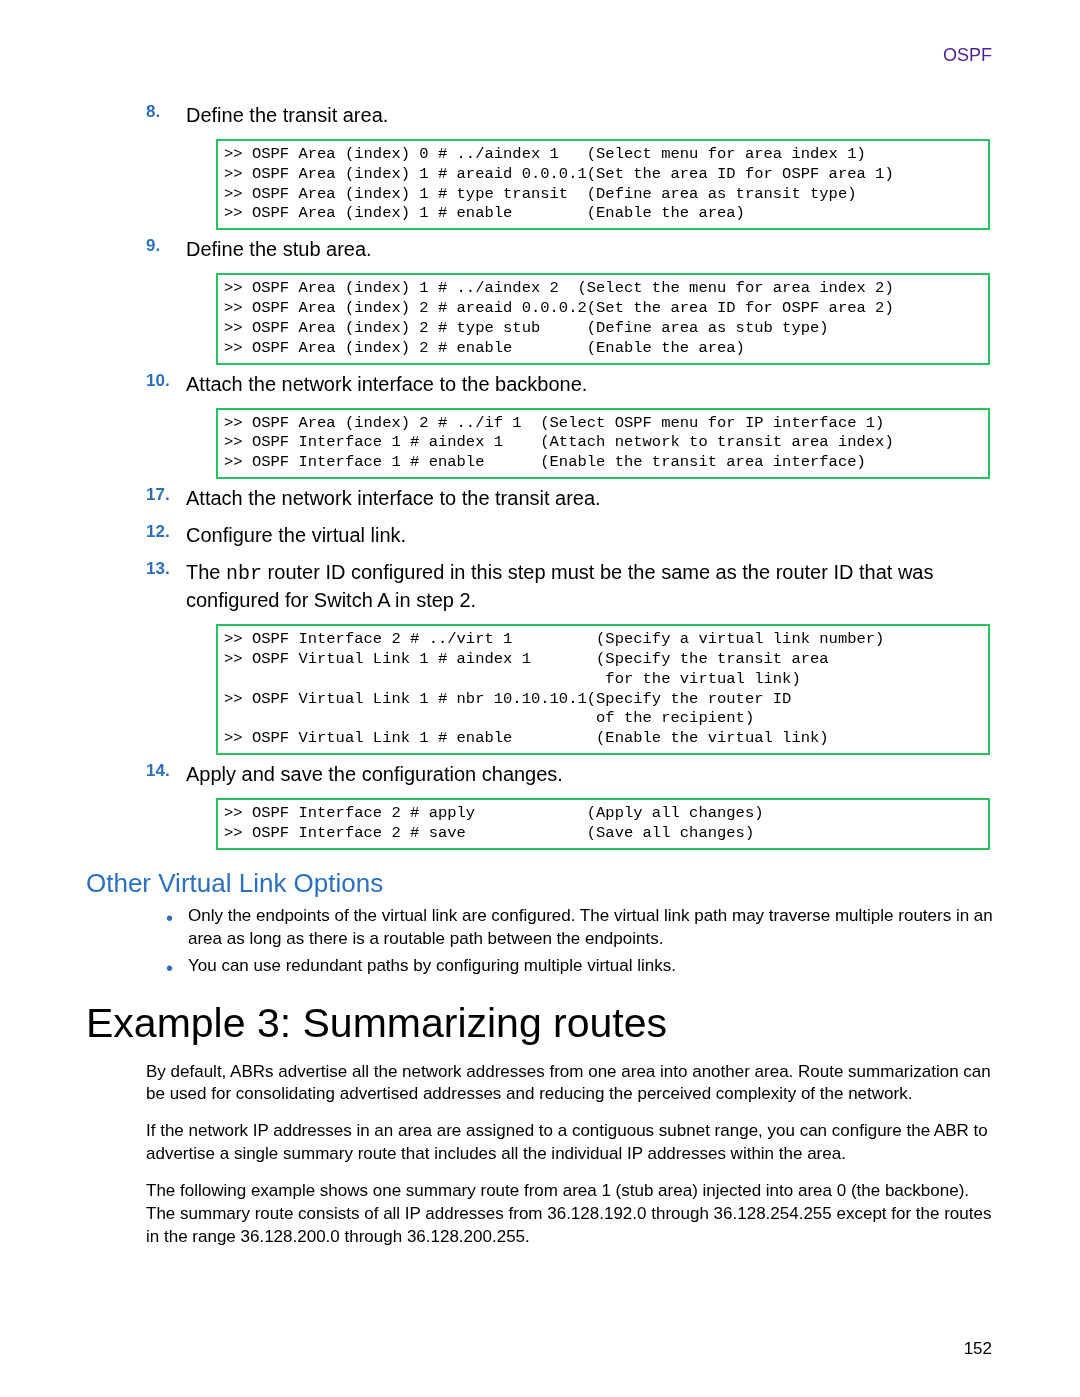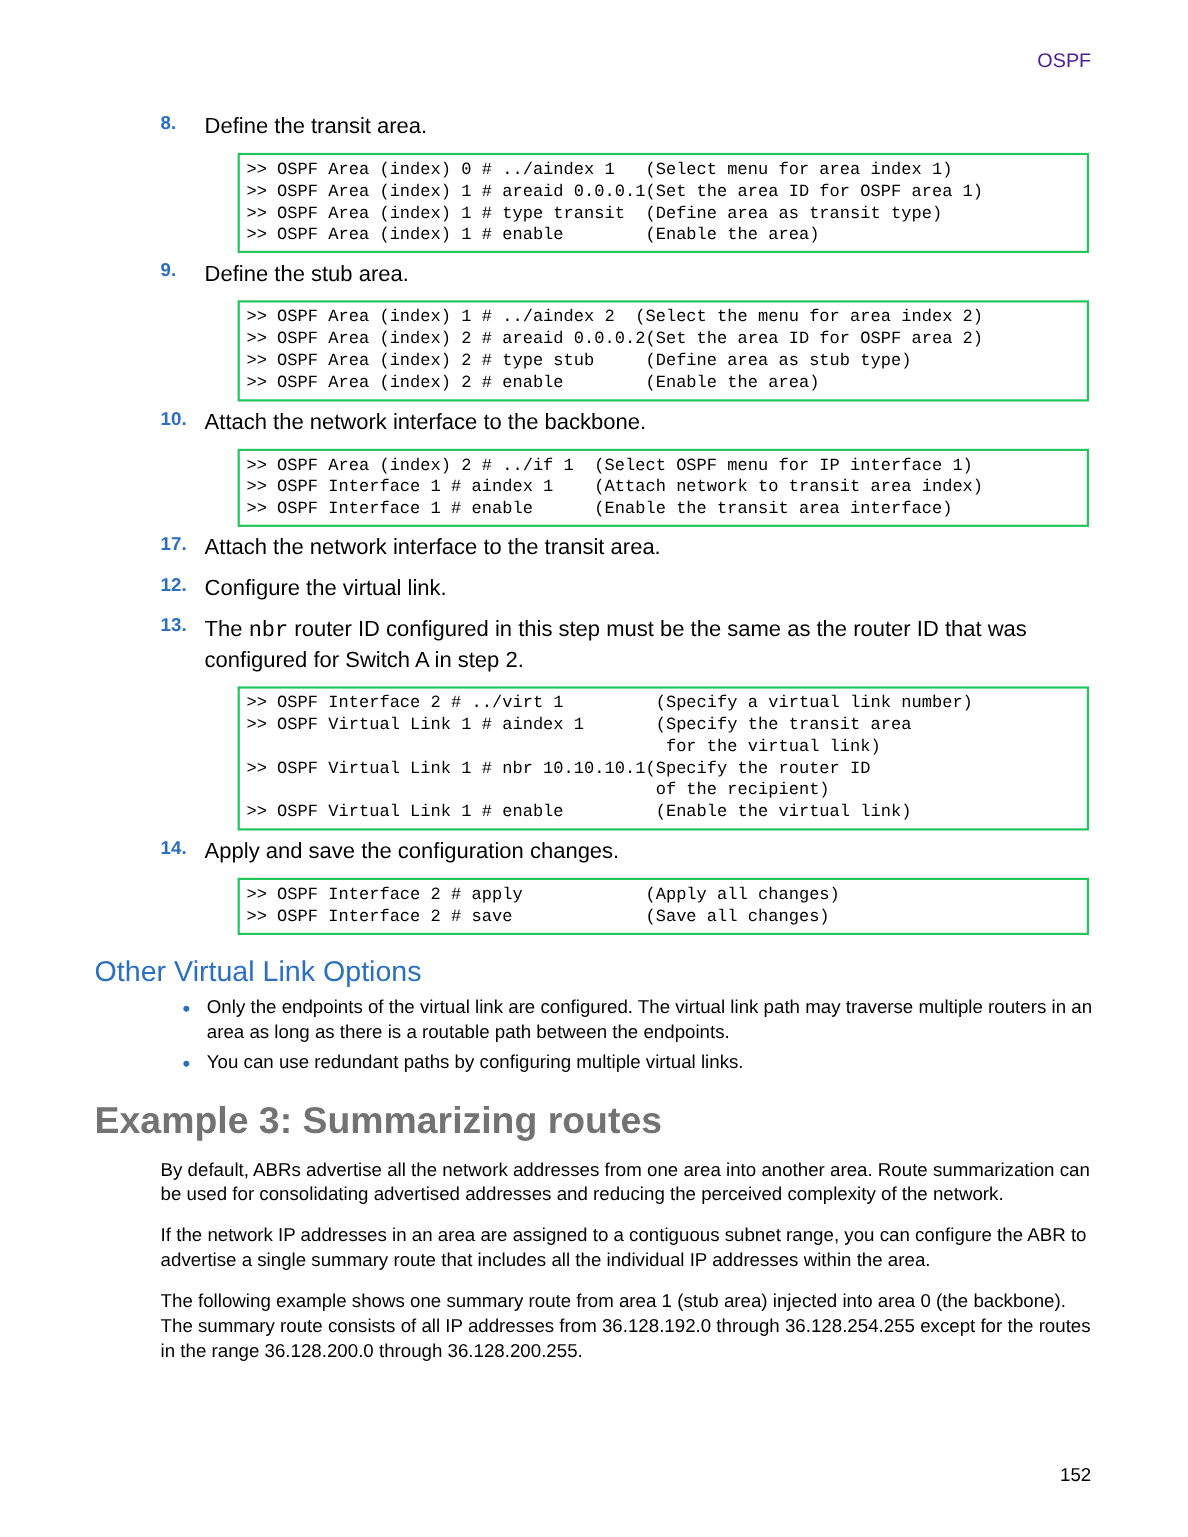--- a/index.html
+++ b/index.html
@@ -80,23 +80,23 @@
   }
   ul.bullets li:before {
     content: "•";
     position: absolute;
     left: 0;
     top: 0;
     color: #2a6fc0;
     font-size: 20px;
   }
   h2 {
-    color: #737373;
-    font-weight: bold;
-    font-size: 34px;
+    color: #000000;
+    font-weight: normal;
+    font-size: 41px;
     margin: 22px 0 14px 0;
   }
   p.body {
     font-size: 17px;
     line-height: 1.35;
     margin: 0 0 14px 60px;
   }
   .pagenum {
     text-align: right;
     font-size: 17px;

